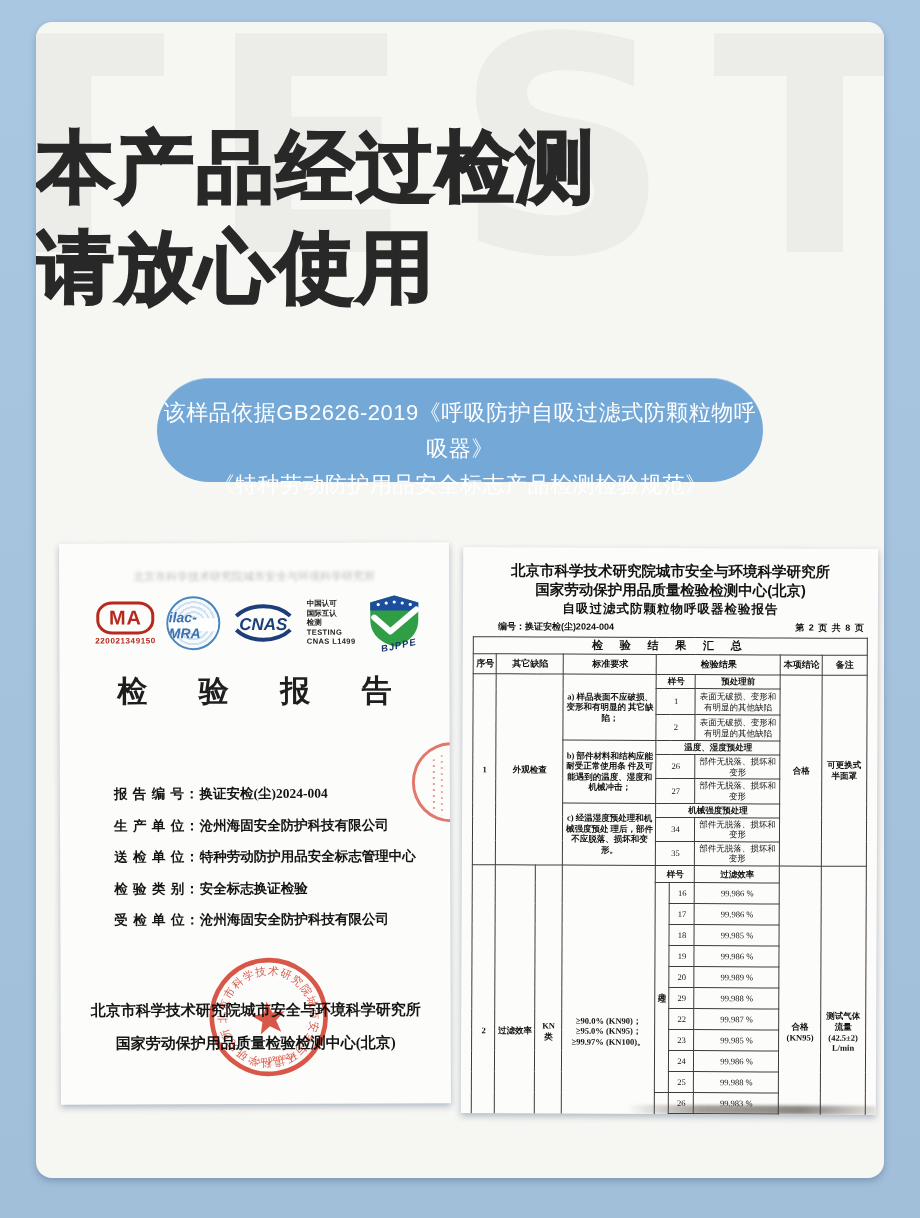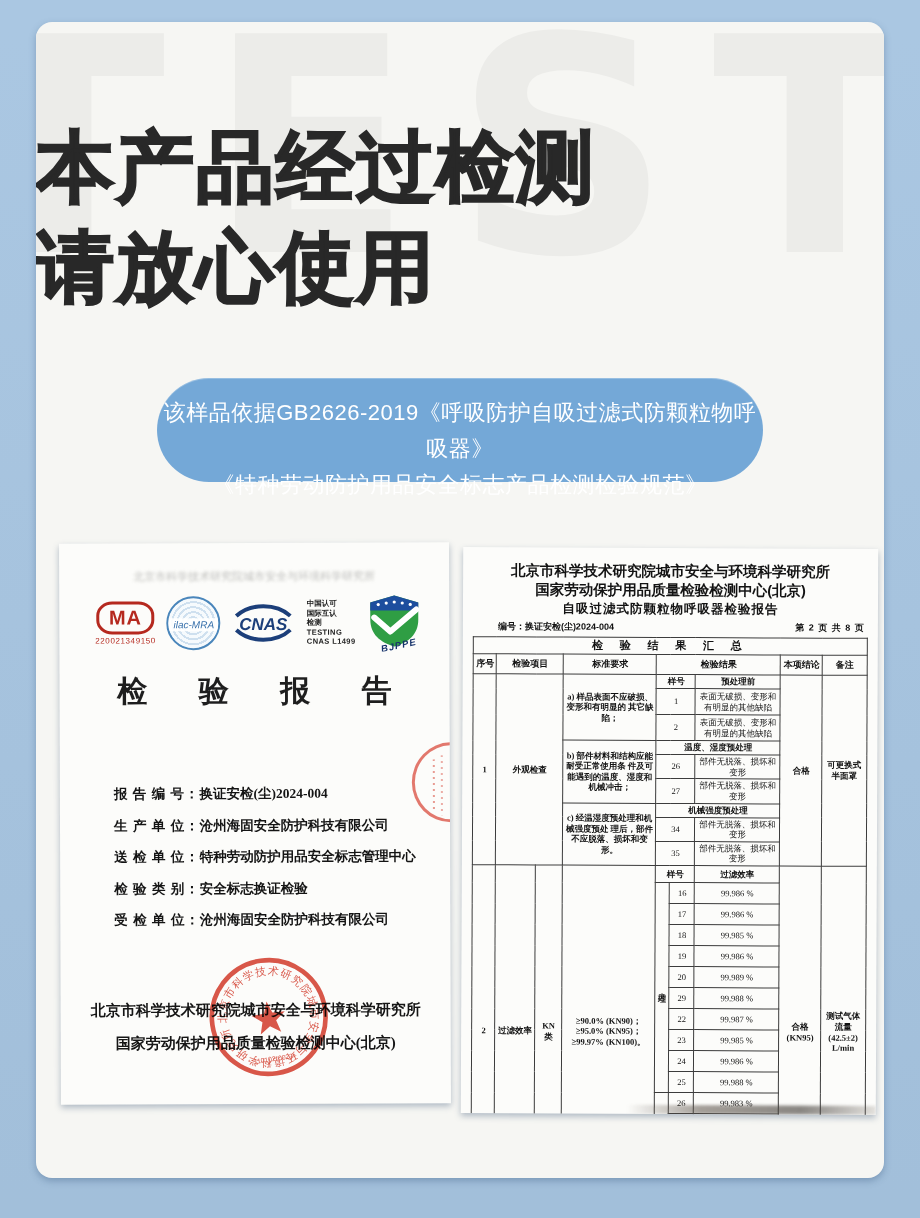--- a/index.html
+++ b/index.html
@@ -34,27 +34,27 @@
 
   
   .letterhead-faint { position:absolute; top:26px; width:100%; text-align:center;
                       font-size:11px; color:#8a8a85; filter:blur(1.6px); opacity:.55; }
   .logo-row { position:absolute; top:44px; left:0; width:100%; height:72px;
               display:flex; justify-content:center; align-items:center; gap:11px; }
   .cma { display:flex; flex-direction:column; align-items:center;margin-left:9px; }
   .cma-box { width:58px; height:33px; border:3px solid #b5291f; border-radius:16px/14px;
              display:flex; align-items:center; justify-content:center;
              color:#b5291f; font-weight:bold; font-size:20px; letter-spacing:1px; }
-  .cma-num { margin-top:2px; font-size:8px; font-weight:normal; color:#b5291f; letter-spacing:.6px; }
+  .cma-num { margin-top:2px; font-size:8px; font-weight:bold; color:#b5291f; letter-spacing:.6px; }
   .ilac { position:relative; width:54px; height:54px; border:2px solid #4a86bb; border-radius:50%;
           background:repeating-radial-gradient(circle at 50% 50%, #cfe0ef 0 2px, #f6fafd 2px 5px);
           overflow:hidden; }
   .ilac-band { position:absolute; top:20px; left:0; width:100%; height:13px;
                background:rgba(255,255,255,.92); display:flex; align-items:center; justify-content:center;
-               font-size:10px; font-weight:normal; font-style:italic; color:#3a72ac; }
+               font-size:14px; font-weight:bold; font-style:italic; color:#3a72ac; }
   .acc-text { font-size:7.5px; line-height:9.5px; font-weight:bold; color:#222; }
   .acc-text .lat { letter-spacing:.4px; }
 
   .doc-title { position:absolute; top:128px; width:100%; text-align:center;
                font-family:"Liberation Serif", serif; font-weight:600; font-size:30px;
                letter-spacing:22px; padding-left:22px; color:#1e1e1e; }
 
   .fields { position:absolute; top:235px; left:54px; font-family:"Liberation Serif", serif; }
   .field { font-size:13.5px; line-height:31.5px; font-weight:bold; color:#141414; white-space:nowrap; }
   .field .lab { letter-spacing:1px; }
@@ -207,21 +207,21 @@
           <col style="width:85px">
           <col style="width:42px">
           <col style="width:44px">
       </colgroup>
       <tbody>
           <tr class="t-title">
             <td colspan="9">检 验 结 果 汇 总</td>
           </tr>
       <tr class="t-head">
         <td>序号</td>
-        <td colspan="2">检验项目</td>
+        <td colspan="2">其它缺陷</td>
         <td>标准要求</td>
         <td colspan="3">检验结果</td>
         <td>本项结论</td>
         <td>备注</td>
       </tr>
 
       <tr class="h-sub">
         <td rowspan="9">1</td>
         <td colspan="2" rowspan="9">外观检查</td>
         <td rowspan="3" class="req">a) 样品表面不应破损、变形和有明显的 其它缺陷；</td>

